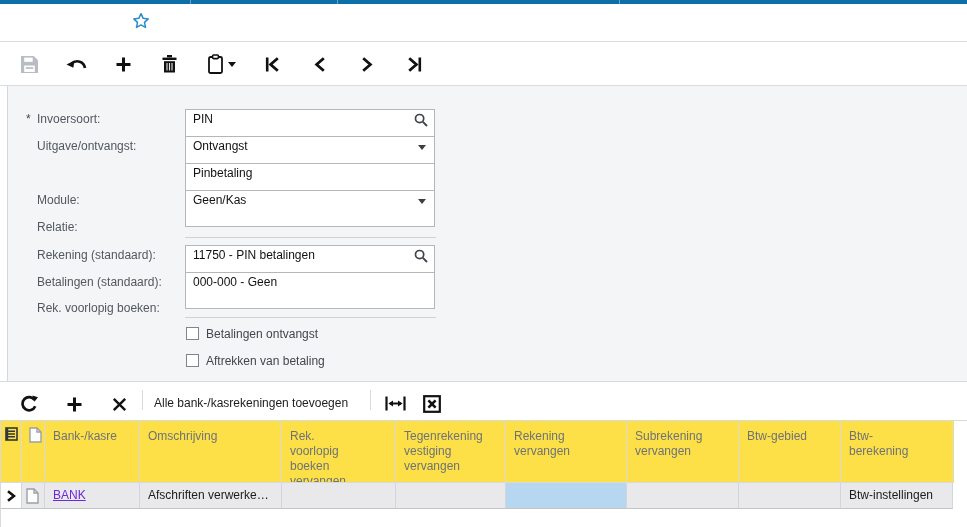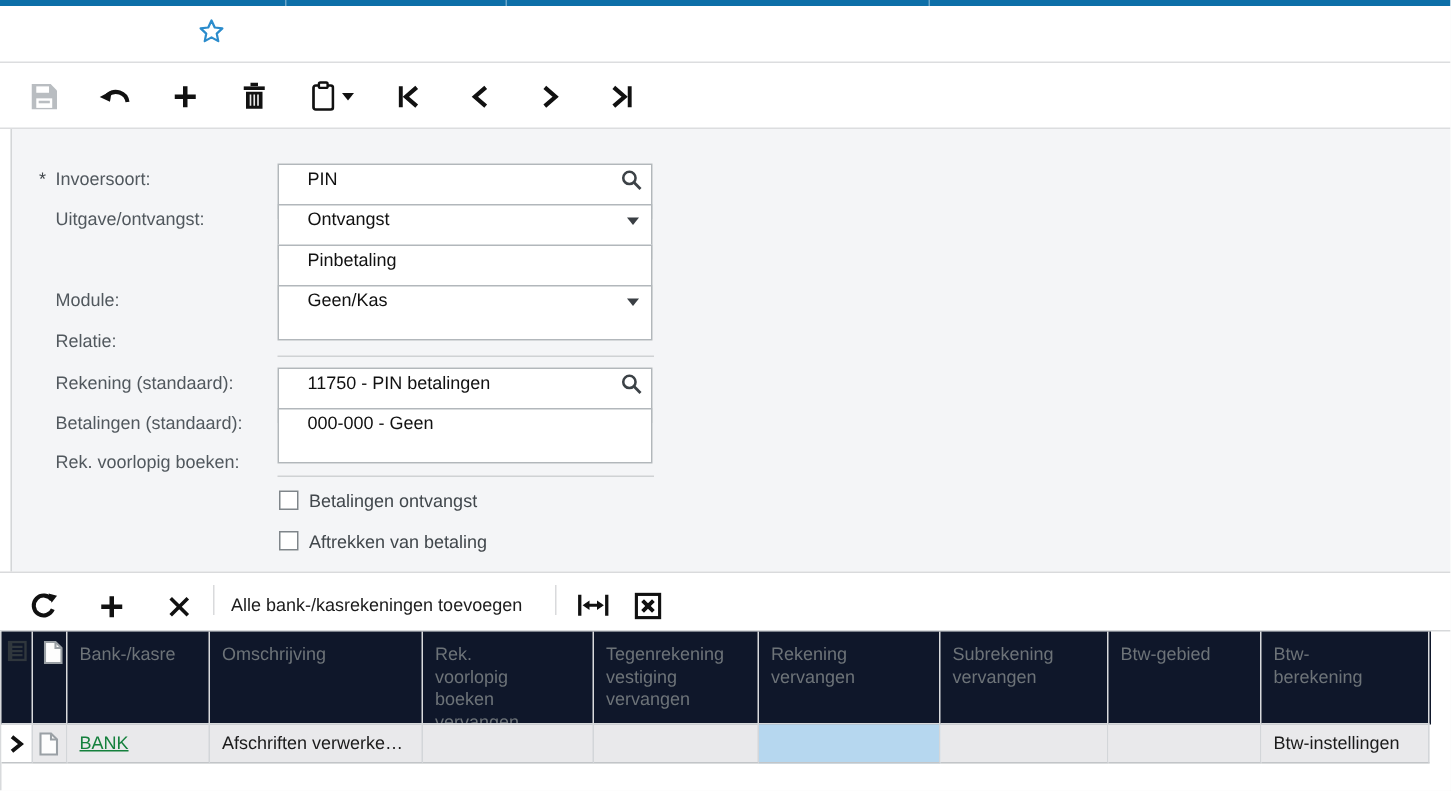--- a/index.html
+++ b/index.html
@@ -19,41 +19,41 @@
 
   
   .tbtn { cursor:pointer; display:flex; align-items:center; justify-content:center; }
   .vsep { width:1px; background:#d9dadc; }
 
   
   #form-panel { left:7px; top:86px; width:960px; height:295px; background:#f4f5f7; border-left:1px solid #d4d6d8; }
 
   .flabel { left:26px; width:158px; height:16px; color:#51585e; white-space:nowrap; }
   .req { display:inline-block; width:11px; color:#41474c; }
-  .fbox { left:185px; width:250px; height:37px; background:#fff; border:1px solid #b2b7bb; line-height:19px; padding-left:19px; color:#111; }
+  .fbox { left:185px; width:250px; height:37px; background:#fff; border:1px solid #b2b7bb; line-height:19px; padding-left:7px; color:#111; }
   .fline { left:185px; width:251px; height:1px; background:#cfd2d4; }
   .caret { position:absolute; right:8px; top:8px; width:0; height:0; border-left:4px solid transparent; border-right:4px solid transparent; border-top:5px solid #3a3f44; }
   .mag { position:absolute; right:6px; top:3px; }
   .cbox { left:186px; width:13px; height:13px; background:#fff; border:1px solid #7f858a; cursor:pointer; }
   .clabel { left:206px; color:#41474c; cursor:pointer; }
 
   
   #grid { left:0; top:421px; width:954px; height:106px; border-left:1px solid #d8dadc; }
-  #grid-header { display:flex; height:62px; background:#0f172a; }
+  #grid-header { display:flex; height:62px; background:#fde047; }
   .hcell { border-right:1px solid #d8dadc; border-bottom:1px solid #d8dadc; color:#6d7378; padding:8px 8px 0 8px; line-height:15px; overflow:hidden; cursor:pointer; }
   .hcell.icon-col { padding:6px 0 0 4px; }
   #grid-row { display:flex; height:26px; }
   .rcell { border-right:1px solid #d3d6d9; border-bottom:1px solid #c2c5c8; background:#e9e9eb; line-height:24px; padding:0 8px; white-space:nowrap; overflow:hidden; cursor:pointer; }
   .rcell.white { background:#fff; }
   .rcell.active { background:#b6d7ef; }
   .col-a{width:21px;} .col-b{width:23px;} .col-c{width:95px;} .col-d{width:142px;}
   .col-e{width:114px;} .col-f{width:110px;} .col-g{width:121px;} .col-h{width:112px;}
   .col-i{width:102px;} .col-j{width:112px;}
   .wrapE{display:block;width:76px;} .wrapF{display:block;width:88px;} .wrapJ{display:block;width:64px;}
-  a.cell-link { color:#15803d; text-decoration:underline; cursor:pointer; }
+  a.cell-link { color:#6d28d9; text-decoration:underline; cursor:pointer; }
 </style>
 </head>
 <body>
 
 <div id="stage">
 
   <div id="topbar" class="abs"></div>
   <div class="abs topbar-sep" style="left:190px"></div>
   <div class="abs topbar-sep" style="left:337px"></div>
   <div class="abs topbar-sep" style="left:619px"></div>

